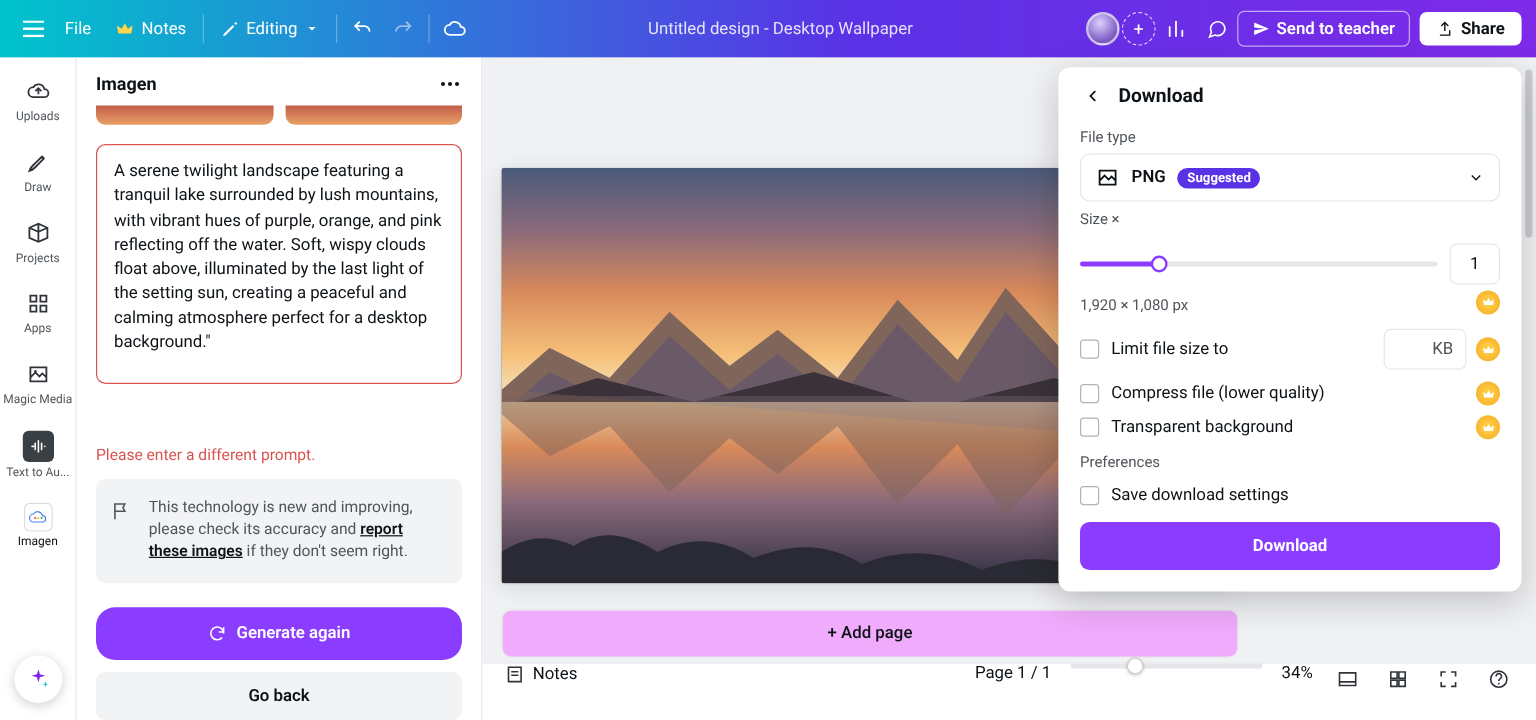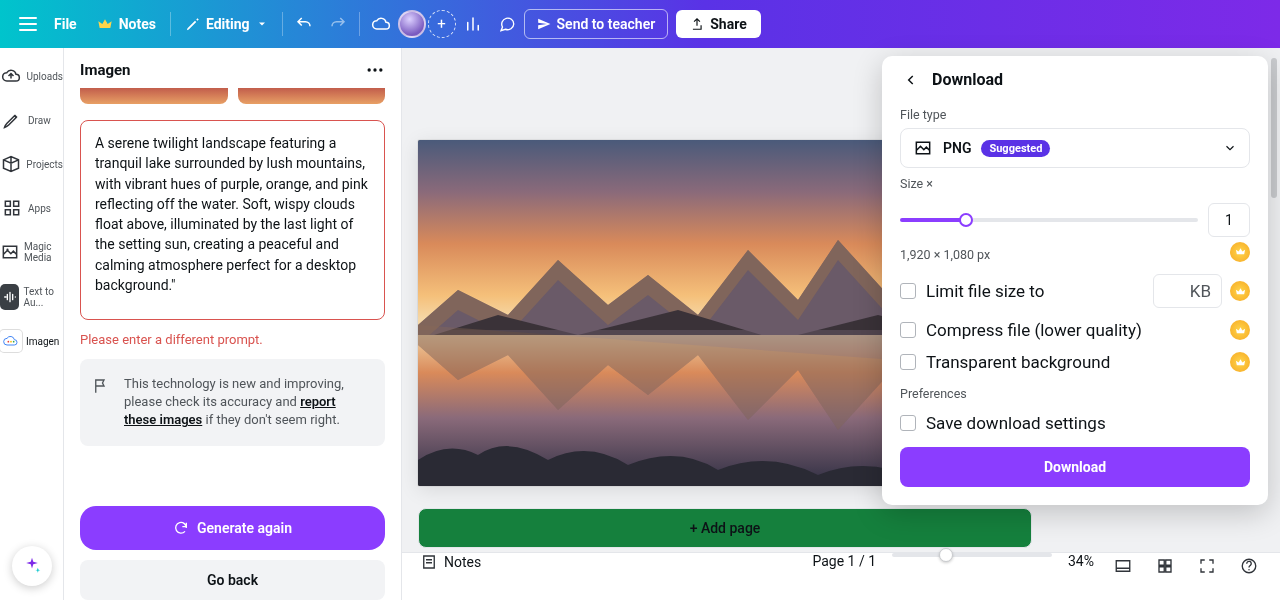--- a/index.html
+++ b/index.html
@@ -17,54 +17,54 @@
   }
 
   
   .topbar {
     position: absolute; top: 0; left: 0; right: 0; height: var(--top-h);
     background: linear-gradient(90deg, #00c4cc 0%, #5a32e6 55%, #7d2ae8 100%);
     display: flex; align-items: center; padding: 0 12px; color: #fff;
     font-size: 14px;
   }
   .topbar .ham { width: 32px; height: 32px; display:flex; align-items:center; justify-content:center; cursor:pointer; }
-  .topbar .item { display:flex; align-items:center; gap:6px; padding:6px 10px; border-radius:6px; cursor:pointer; font-weight:700; }
+  .topbar .item { display:flex; align-items:center; gap:6px; padding:6px 10px; border-radius:6px; cursor:pointer; font-weight:400; }
   .topbar .divider { width:1px; height:24px; background:rgba(255,255,255,.3); margin:0 4px; }
   .topbar .title { flex:1; text-align:center; color:rgba(255,255,255,.85); font-size:14px; }
   .topbar .avatar { width:28px; height:28px; border-radius:50%; background: radial-gradient(circle at 40% 30%, #dcd0ff, #7b5bc0 70%); border:2px solid rgba(255,255,255,.6); margin-right:2px;}
   .topbar .plusc { width:28px;height:28px;border-radius:50%;border:1.5px dashed rgba(255,255,255,.8); display:flex;align-items:center;justify-content:center; font-size:15px;}
   .topbar .iconbtn { width:34px; height:34px; display:flex; align-items:center; justify-content:center; border-radius:6px; cursor:pointer; }
   .topbar .send { display:flex; align-items:center; gap:6px; padding:6px 12px; border:1px solid rgba(255,255,255,.6); border-radius:6px; font-weight:600; cursor:pointer; }
   .topbar .share { display:flex; align-items:center; gap:6px; padding:6px 14px; background:#fff; color:var(--text-dark); border-radius:6px; font-weight:700; margin-left:8px; cursor:pointer; }
 
   
   .rail {
     position:absolute; top:var(--top-h); left:0; bottom:0; width:var(--rail-w);
     background:#fff; border-right:1px solid var(--border);
     display:flex; flex-direction:column; align-items:center; padding-top:10px; gap:8px;
     font-size:10px; color:var(--text-mid);
   }
-  .rail .ritem { width:100%; display:flex; flex-direction:row; align-items:center; gap:4px; padding:6px 0; cursor:pointer; }
+  .rail .ritem { width:100%; display:flex; flex-direction:column; align-items:center; gap:4px; padding:6px 0; cursor:pointer; }
   .rail .ritem.active { color: var(--text-dark); }
   .rail .ricon { width:24px; height:24px; display:flex; align-items:center; justify-content:center; color:#30343a; }
   .rail .cloud { width:22px;height:22px; border-radius:4px; background:#fff; box-shadow:0 0 0 1px #ddd; display:flex;align-items:center;justify-content:center;}
   .rail .magic-btn { position:absolute; bottom:14px; left:12px; width:40px; height:40px; border-radius:50%; background:#fff; box-shadow:0 2px 10px rgba(0,0,0,.2); display:flex; align-items:center; justify-content:center; cursor:pointer; }
 
   
   .panel {
     position:absolute; top:var(--top-h); left:var(--rail-w); bottom:0; width:var(--panel-w);
     background:#fff; border-right:1px solid var(--border);
     display:flex; flex-direction:column;
   }
   .panel-head { display:flex; align-items:center; justify-content:space-between; padding:12px 16px 8px; font-weight:700; font-size:15px; color:var(--text-dark);}
   .panel-body { flex:1; overflow:hidden; padding:0 16px; display:flex; flex-direction:column; gap:12px; }
   .thumbs { display:flex; gap:10px; height:20px; overflow:hidden; }
   .thumbs .t { flex:1; height:56px; margin-top:-40px; border-radius:8px; background:linear-gradient(180deg,#2b1a2e 0%, #6a2c3f 40%, #c05a4a 70%, #e8a065 100%); }
   .prompt-box { border:1px solid var(--red); border-radius:8px; padding:12px 14px; font-size:14px; line-height:1.45; color:var(--text-dark); min-height:200px; }
-  .err { color:var(--red); font-size:13px; }
+  .err { color:var(--red); font-size:13px;margin-top:40px; }
   .notice { background:#f2f3f5; border-radius:8px; padding:16px 16px 16px 44px; font-size:13px; color:var(--text-mid); position:relative; line-height:1.4;}
   .notice .flag { position:absolute; left:12px; top:18px; }
   .notice u { color:var(--text-dark); text-decoration:underline; cursor:pointer; font-weight:600;}
   .panel-foot { padding:10px 16px 0; display:flex; flex-direction:column; gap:10px; }
   .btn-primary { background:var(--purple); color:#fff; border:none; border-radius:16px; height:44px; font-size:14px; font-weight:600; display:flex; align-items:center; justify-content:center; gap:8px; cursor:pointer;}
   .btn-secondary { background:#f2f3f5; color:var(--text-dark); border:none; border-radius:8px; height:40px; font-size:14px; font-weight:600; cursor:pointer;}
 
   
   .canvas-area {
     position:absolute; top:var(--top-h); left:calc(var(--rail-w) + var(--panel-w)); right:0; bottom:0;
@@ -73,21 +73,21 @@
   .canvas-scroll { position:absolute; top:0; left:0; right:12px; bottom:48px; overflow:hidden; }
   .vscroll { position:absolute; top:0; right:0; bottom:48px; width:12px; background:transparent; }
   .vscroll .thumb { position:absolute; top:10px; left:3px; width:6px; height:140px; background:#c9cbce; border-radius:3px; }
   .canvas-page {
     position:absolute; top:92px; left:16px;
     width:614px; height:346px; background:#888; border-radius:2px; box-shadow:0 0 0 1px rgba(0,0,0,.05), 0 4px 20px rgba(0,0,0,.1);
     overflow:hidden;
   }
   .sky { position:absolute; inset:0; background:linear-gradient(180deg,#4a5a7a 0%, #8a6a7a 15%, #d98a5a 30%, #f5c07a 45%, #f5d8a8 52%); }
 
-  .addpage { position:absolute; left:16px; width:614px; top:460px; height:40px; background:#15803d; border:1px solid var(--border); border-radius:8px; display:flex; align-items:center; justify-content:center; font-size:14px; color:var(--text-dark); cursor:pointer; font-weight:500;}
+  .addpage { position:absolute; left:16px; width:614px; top:460px; height:40px; background:#f0abfc; border:1px solid var(--border); border-radius:8px; display:flex; align-items:center; justify-content:center; font-size:14px; color:var(--text-dark); cursor:pointer; font-weight:500;}
 
   
   .bottombar { position:absolute; left:0; right:0; bottom:0; height:48px; background:#fff; border-top:1px solid var(--border); display:flex; align-items:flex-start; padding:0 18px; gap:16px; font-size:14px; color:var(--text-dark);}
   .bottombar .notes { display:flex; align-items:center; gap:6px; cursor:pointer; }
   .bottombar .spacer { flex:1; }
   .bottombar .zoom-slider { width:160px; height:4px; background:#e4e6ea; border-radius:2px; position:relative; }
   .bottombar .zoom-slider .zthumb { position:absolute; top:50%; left:34%; width:14px; height:14px; background:#fff; border:1px solid #c9cbce; border-radius:50%; transform:translate(-50%,-50%); box-shadow:0 1px 3px rgba(0,0,0,.2);}
   .bottombar .ib { width:26px; height:26px; display:flex; align-items:center; justify-content:center; cursor:pointer; color:#30343a;}
 
   
@@ -100,21 +100,21 @@
   .popover .pop-head .back { cursor:pointer; width:22px; display:flex; justify-content:center;}
   .popover .label { font-size:12.5px; color:var(--text-mid); margin-top:8px; margin-bottom:6px;}
   .popover .select { height:40px; border:1px solid var(--border); border-radius:8px; display:flex; align-items:center; padding:0 12px; gap:10px; cursor:pointer;justify-content:flex-end;}
   .popover .badge { background:#eef; color:#4a4aff; font-size:11px; font-weight:700; padding:2px 8px; border-radius:10px; background:#e9e4ff; color:#5a32e6;}
   .popover .badge.sugg { background:#5a32e6; color:#fff; }
   .popover .row { display:flex; align-items:center; gap:10px; margin-top:12px; position:relative;}
   .popover .size-slider { flex:1; height:4px; background:linear-gradient(90deg, var(--purple) 0%, var(--purple) 22%, #e4e6ea 22%, #e4e6ea 100%); border-radius:2px; position:relative; }
   .popover .size-slider .sthumb { position:absolute; top:50%; left:22%; width:14px; height:14px; background:#fff; border:2px solid var(--purple); border-radius:50%; transform:translate(-50%,-50%);}
   .popover .numbox { width:42px; height:34px; border:1px solid var(--border); border-radius:6px; display:flex; align-items:center; justify-content:center; font-size:14px;}
   .popover .dims { font-size:12.5px; color:var(--text-mid); margin-top:6px;}
-  .popover .check-row { display:flex; align-items:center; gap:10px; margin-top:12px; font-size:17px; color:var(--text-dark);}
+  .popover .check-row { display:flex; align-items:center; gap:10px; margin-top:12px; font-size:14px; color:var(--text-dark);}
   .popover .cbox { width:16px; height:16px; border:1.5px solid #b0b4ba; border-radius:3px; flex:0 0 16px;}
   .popover .kb { width:69px; height:34px; border:1px solid var(--border); border-radius:6px; display:flex; align-items:center; justify-content:flex-end; padding:0 10px; color:var(--text-mid); margin-left:auto; margin-right:28px;}
   .popover .crown { width:20px; height:20px; border-radius:50%; background:radial-gradient(circle,#ffd54a,#f6a823); display:flex; align-items:center; justify-content:center; position:absolute; right:0;}
   .popover .crown svg{width:11px;height:11px;}
   .popover .prefs { font-size:12.5px; color:var(--text-mid); margin-top:14px;}
   .popover .dlbtn { margin-top:14px; height:40px; background:var(--purple); color:#fff; border:none; border-radius:8px; font-weight:700; font-size:14px; width:100%; cursor:pointer;}
 
   .chev { margin-left:auto; }
 
   svg { display:block; }
@@ -155,20 +155,21 @@
     <svg width="18" height="18" viewBox="0 0 24 24">
         <path fill="none" stroke="#fff" stroke-width="2" d="M15 14l5-5-5-5M20 9H10a6 6 0 00-6 6v0"></path>
       </svg>
   </div>
   <div class="divider"></div>
   <div class="iconbtn">
     <svg width="20" height="20" viewBox="0 0 24 24">
         <path fill="none" stroke="#fff" stroke-width="1.8" d="M7 18a5 5 0 010-10 6 6 0 0111 2 4 4 0 010 8H7z"></path>
       </svg>
   </div>
+  <div class="title">Untitled design - Desktop Wallpaper</div>
   <div class="avatar"></div>
   <div class="plusc">+</div>
   <div class="iconbtn">
     <svg width="18" height="18" viewBox="0 0 24 24">
         <path stroke="#fff" stroke-width="2" stroke-linecap="round" d="M5 20V10M12 20V4M19 20v-6"></path>
       </svg>
   </div>
   <div class="iconbtn">
     <svg width="18" height="18" viewBox="0 0 24 24">
         <path fill="none" stroke="#fff" stroke-width="1.8" d="M21 12a8 8 0 01-11 7l-6 2 2-5a8 8 0 1115-4z"></path>

